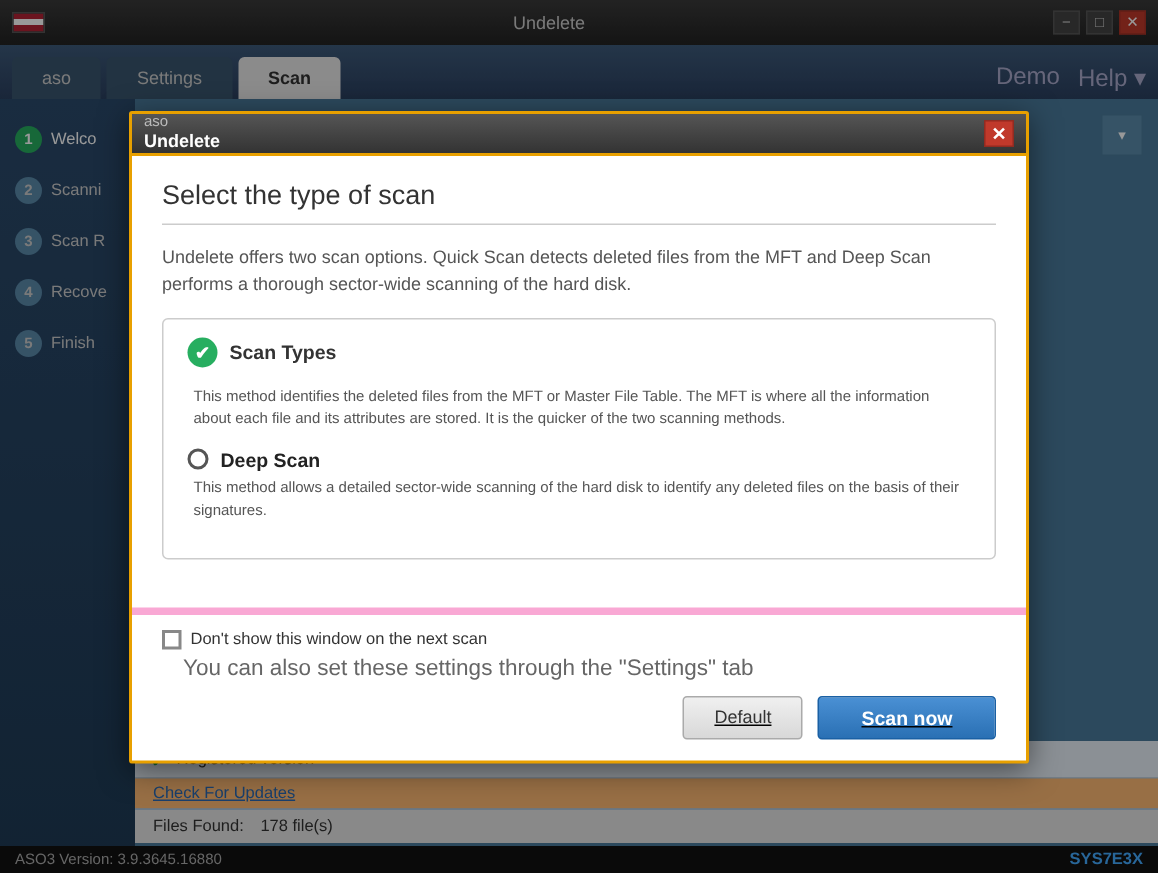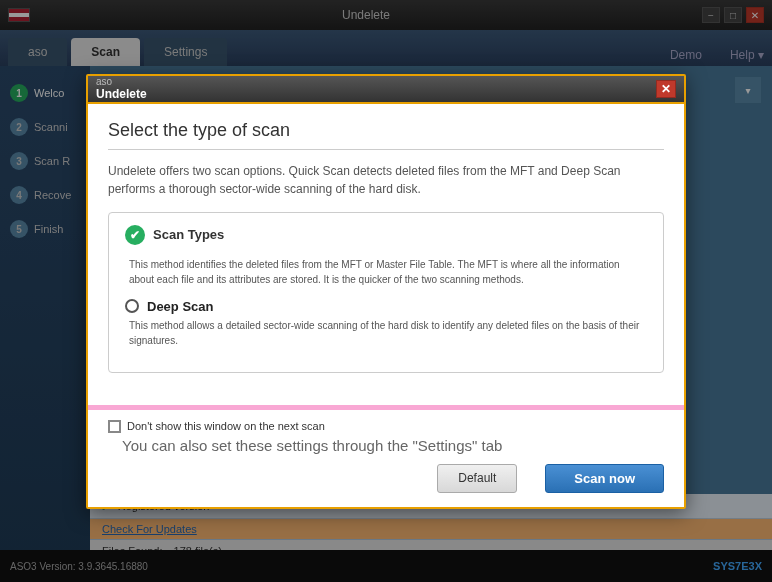--- a/index.html
+++ b/index.html
@@ -83,24 +83,24 @@
     }
     .nav-tab.active {
       background: #e8e8e8;
       color: #333;
       font-weight: bold;
     }
     .nav-right {
       margin-left: auto;
       display: flex;
       align-items: center;
-      gap: 28px;
+      gap: 12px;
       padding-bottom: 4px;
       color: #aac;
-      font-size: 12px;
+      font-size: 16px;
     }
 
     
     .main-content {
       display: flex;
       height: calc(582px - 66px);
     }
 
     
     .sidebar {
@@ -306,22 +306,23 @@
     .settings-hint {
       font-size: 15px;
       color: #666;
       margin-left: 14px;
       margin-bottom: 10px;
     }
 
     .footer-buttons {
       display: flex;
       justify-content: flex-end;
-      gap: 28px;
+      gap: 10px;
       margin-top: 6px;
+      text-decoration: underline;
     }
 
     .btn-default {
       padding: 6px 20px;
       background: linear-gradient(to bottom, #f0f0f0, #d8d8d8);
       border: 1px solid #aaa;
       border-radius: 3px;
       font-size: 12px;
       color: #333;
       cursor: pointer;
@@ -337,21 +338,21 @@
       color: white;
       cursor: pointer;
       text-align: right;
     }
 
     .version-bar {
       position: absolute;
       bottom: 0;
       left: 0;
       right: 0;
-      height: 32px;
+      height: 18px;
       background: #111;
       display: flex;
       align-items: center;
       justify-content: space-between;
       padding: 0 10px;
     }
     .version-text { color: #aaa; font-size: 10px; }
     .sysworx-logo { color: #4af; font-size: 11px; font-weight: bold; }
 
     .registered-bar {
@@ -392,22 +393,22 @@
     <span class="title-bar-title">Undelete</span>
     <div class="title-bar-controls">
       <div class="title-btn minimize">−</div>
       <div class="title-btn maximize">□</div>
       <div class="title-btn close">✕</div>
     </div>
   </div>
 
   <div class="nav-bar">
     <div class="nav-tab">aso</div>
+    <div class="nav-tab">Settings</div>
     <div class="nav-tab active">Scan</div>
-    <div class="nav-tab">Settings</div>
     <div class="nav-right">
       <span>Demo</span>
       <span>Help ▾</span>
     </div>
   </div>
 
   <div class="main-content">
 
     <div class="sidebar">
       <div class="sidebar-item active">

